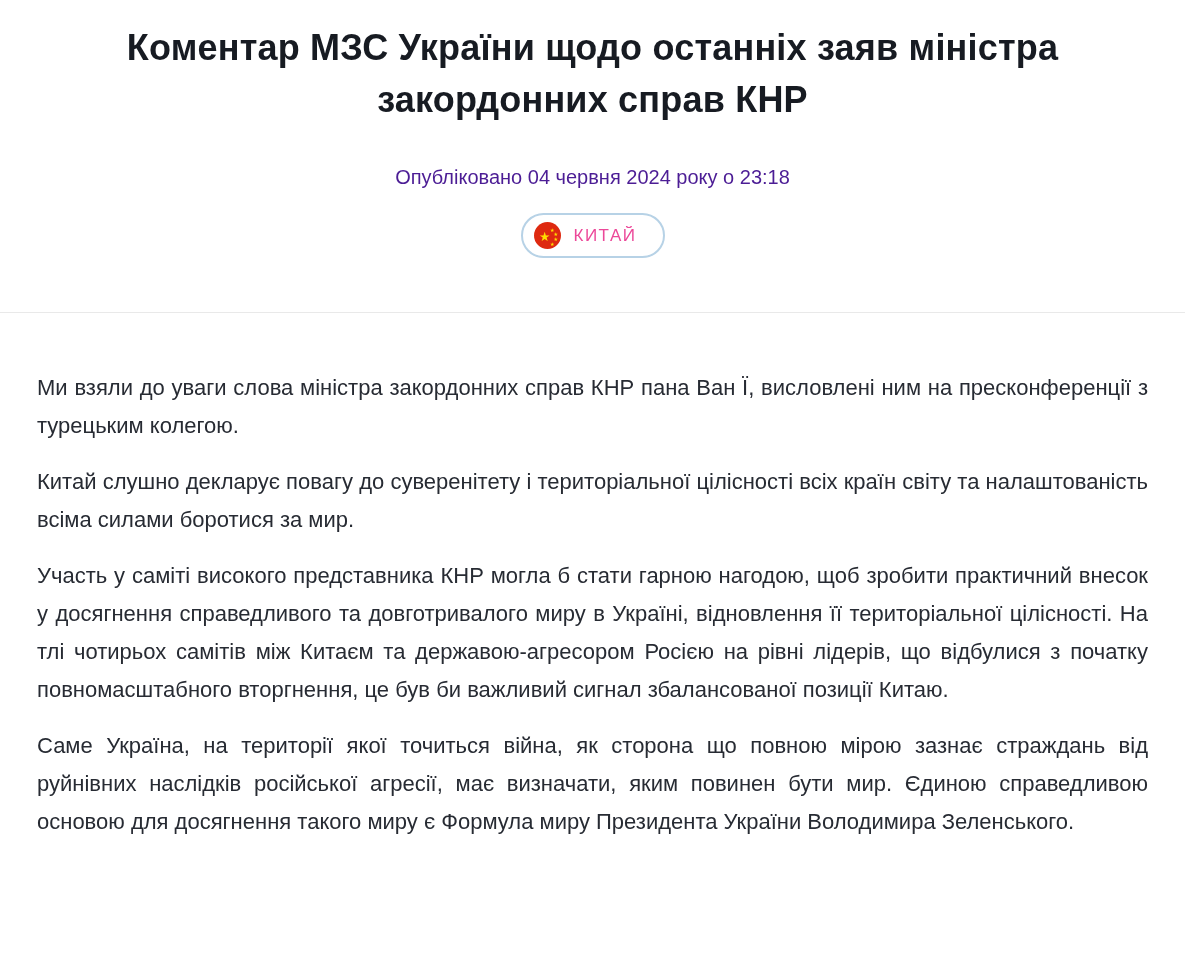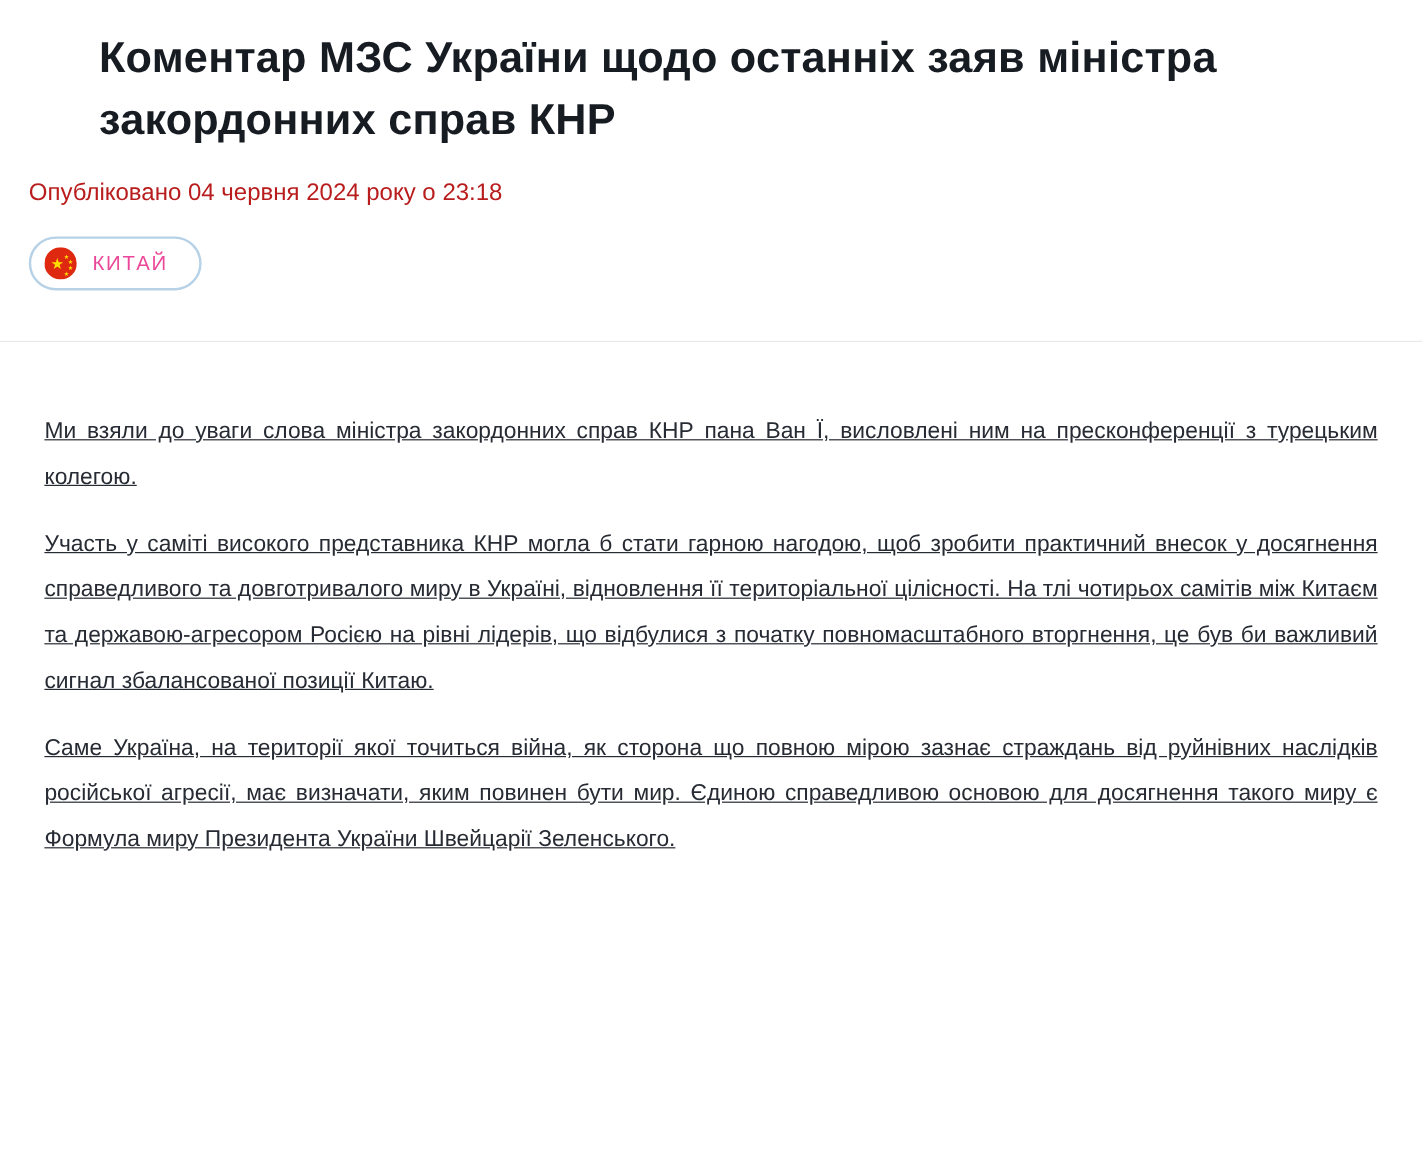--- a/index.html
+++ b/index.html
@@ -6,37 +6,37 @@
   html, body { margin: 0; padding: 0; }
   body {
     width: 1185px;
     min-height: 976px;
     background: #ffffff;
     font-family: "Liberation Sans", sans-serif;
     color: #272b33;
   }
   
   .article-header {
-    text-align: left;
-    padding: 12px 24px 42px;
+    text-align: center;
+    padding: 12px 24px 54px;
     border-bottom: 1px solid #e9e9e9;
   }
   .page-title {
     font-size: 36px;
     line-height: 52px;
     font-weight: 700;
     color: #171b22;
     letter-spacing: 0.2px;
     max-width: 1020px;
     margin: 10px auto 0;
   }
   .publish-date {
-    margin-top: 24px;
+    margin-top: 40px;
     font-size: 20px;
-    color: #b91c1c;
+    color: #4c1d95;
   }
   .tag-pill {
     display: inline-flex;
     align-items: center;
     gap: 13px;
     margin-top: 24px;
     border: 2px solid #b7d2e6;
     border-radius: 999px;
     padding: 7px 26px 7px 11px;
     text-decoration: none;
@@ -52,26 +52,25 @@
     font-size: 17px;
     letter-spacing: 1.5px;
     color: #ec4899;
     font-weight: 400;
   }
   
   .article-body {
     padding: 56px 37px 22px;
   }
   .article-body p {
-    font-size: 19px;
+    font-size: 22px;
     line-height: 38px;
     text-align: justify;
     margin: 0 0 18px;
     color: #272b33;
-    text-decoration: underline;
   }
 </style>
 </head>
 <body>
 
 <header class="article-header">
   <h1 class="page-title">Коментар МЗС України щодо останніх заяв міністра закордонних справ КНР</h1>
 
   <div class="publish-date">Опубліковано 04 червня 2024 року о 23:18</div>
 
@@ -87,15 +86,16 @@
           <text x="19" y="28" font-size="6" fill="#ffde00" font-family="DejaVu Sans, sans-serif">★</text>
         </svg>
       </span>
       <span class="tag-label">КИТАЙ</span>
     </a>
   </div>
 </header>
 
 <main class="article-body">
   <p>Ми взяли до уваги слова міністра закордонних справ КНР пана Ван Ї, висловлені ним на пресконференції з турецьким колегою.</p>
+  <p>Китай слушно декларує повагу до суверенітету і територіальної цілісності всіх країн світу та налаштованість всіма силами боротися за мир.</p>
   <p>Участь у саміті високого представника КНР могла б стати гарною нагодою, щоб зробити практичний внесок у досягнення справедливого та довготривалого миру в Україні, відновлення її територіальної цілісності. На тлі чотирьох самітів між Китаєм та державою-агресором Росією на рівні лідерів, що відбулися з початку повномасштабного вторгнення, це був би важливий сигнал збалансованої позиції Китаю.</p>
-  <p>Саме Україна, на території якої точиться війна, як сторона що повною мірою зазнає страждань від руйнівних наслідків російської агресії, має визначати, яким повинен бути мир. Єдиною справедливою основою для досягнення такого миру є Формула миру Президента України Швейцарії Зеленського.</p>
+  <p>Саме Україна, на території якої точиться війна, як сторона що повною мірою зазнає страждань від руйнівних наслідків російської агресії, має визначати, яким повинен бути мир. Єдиною справедливою основою для досягнення такого миру є Формула миру Президента України Володимира Зеленського.</p>
 </main>
 
 </body></html>

